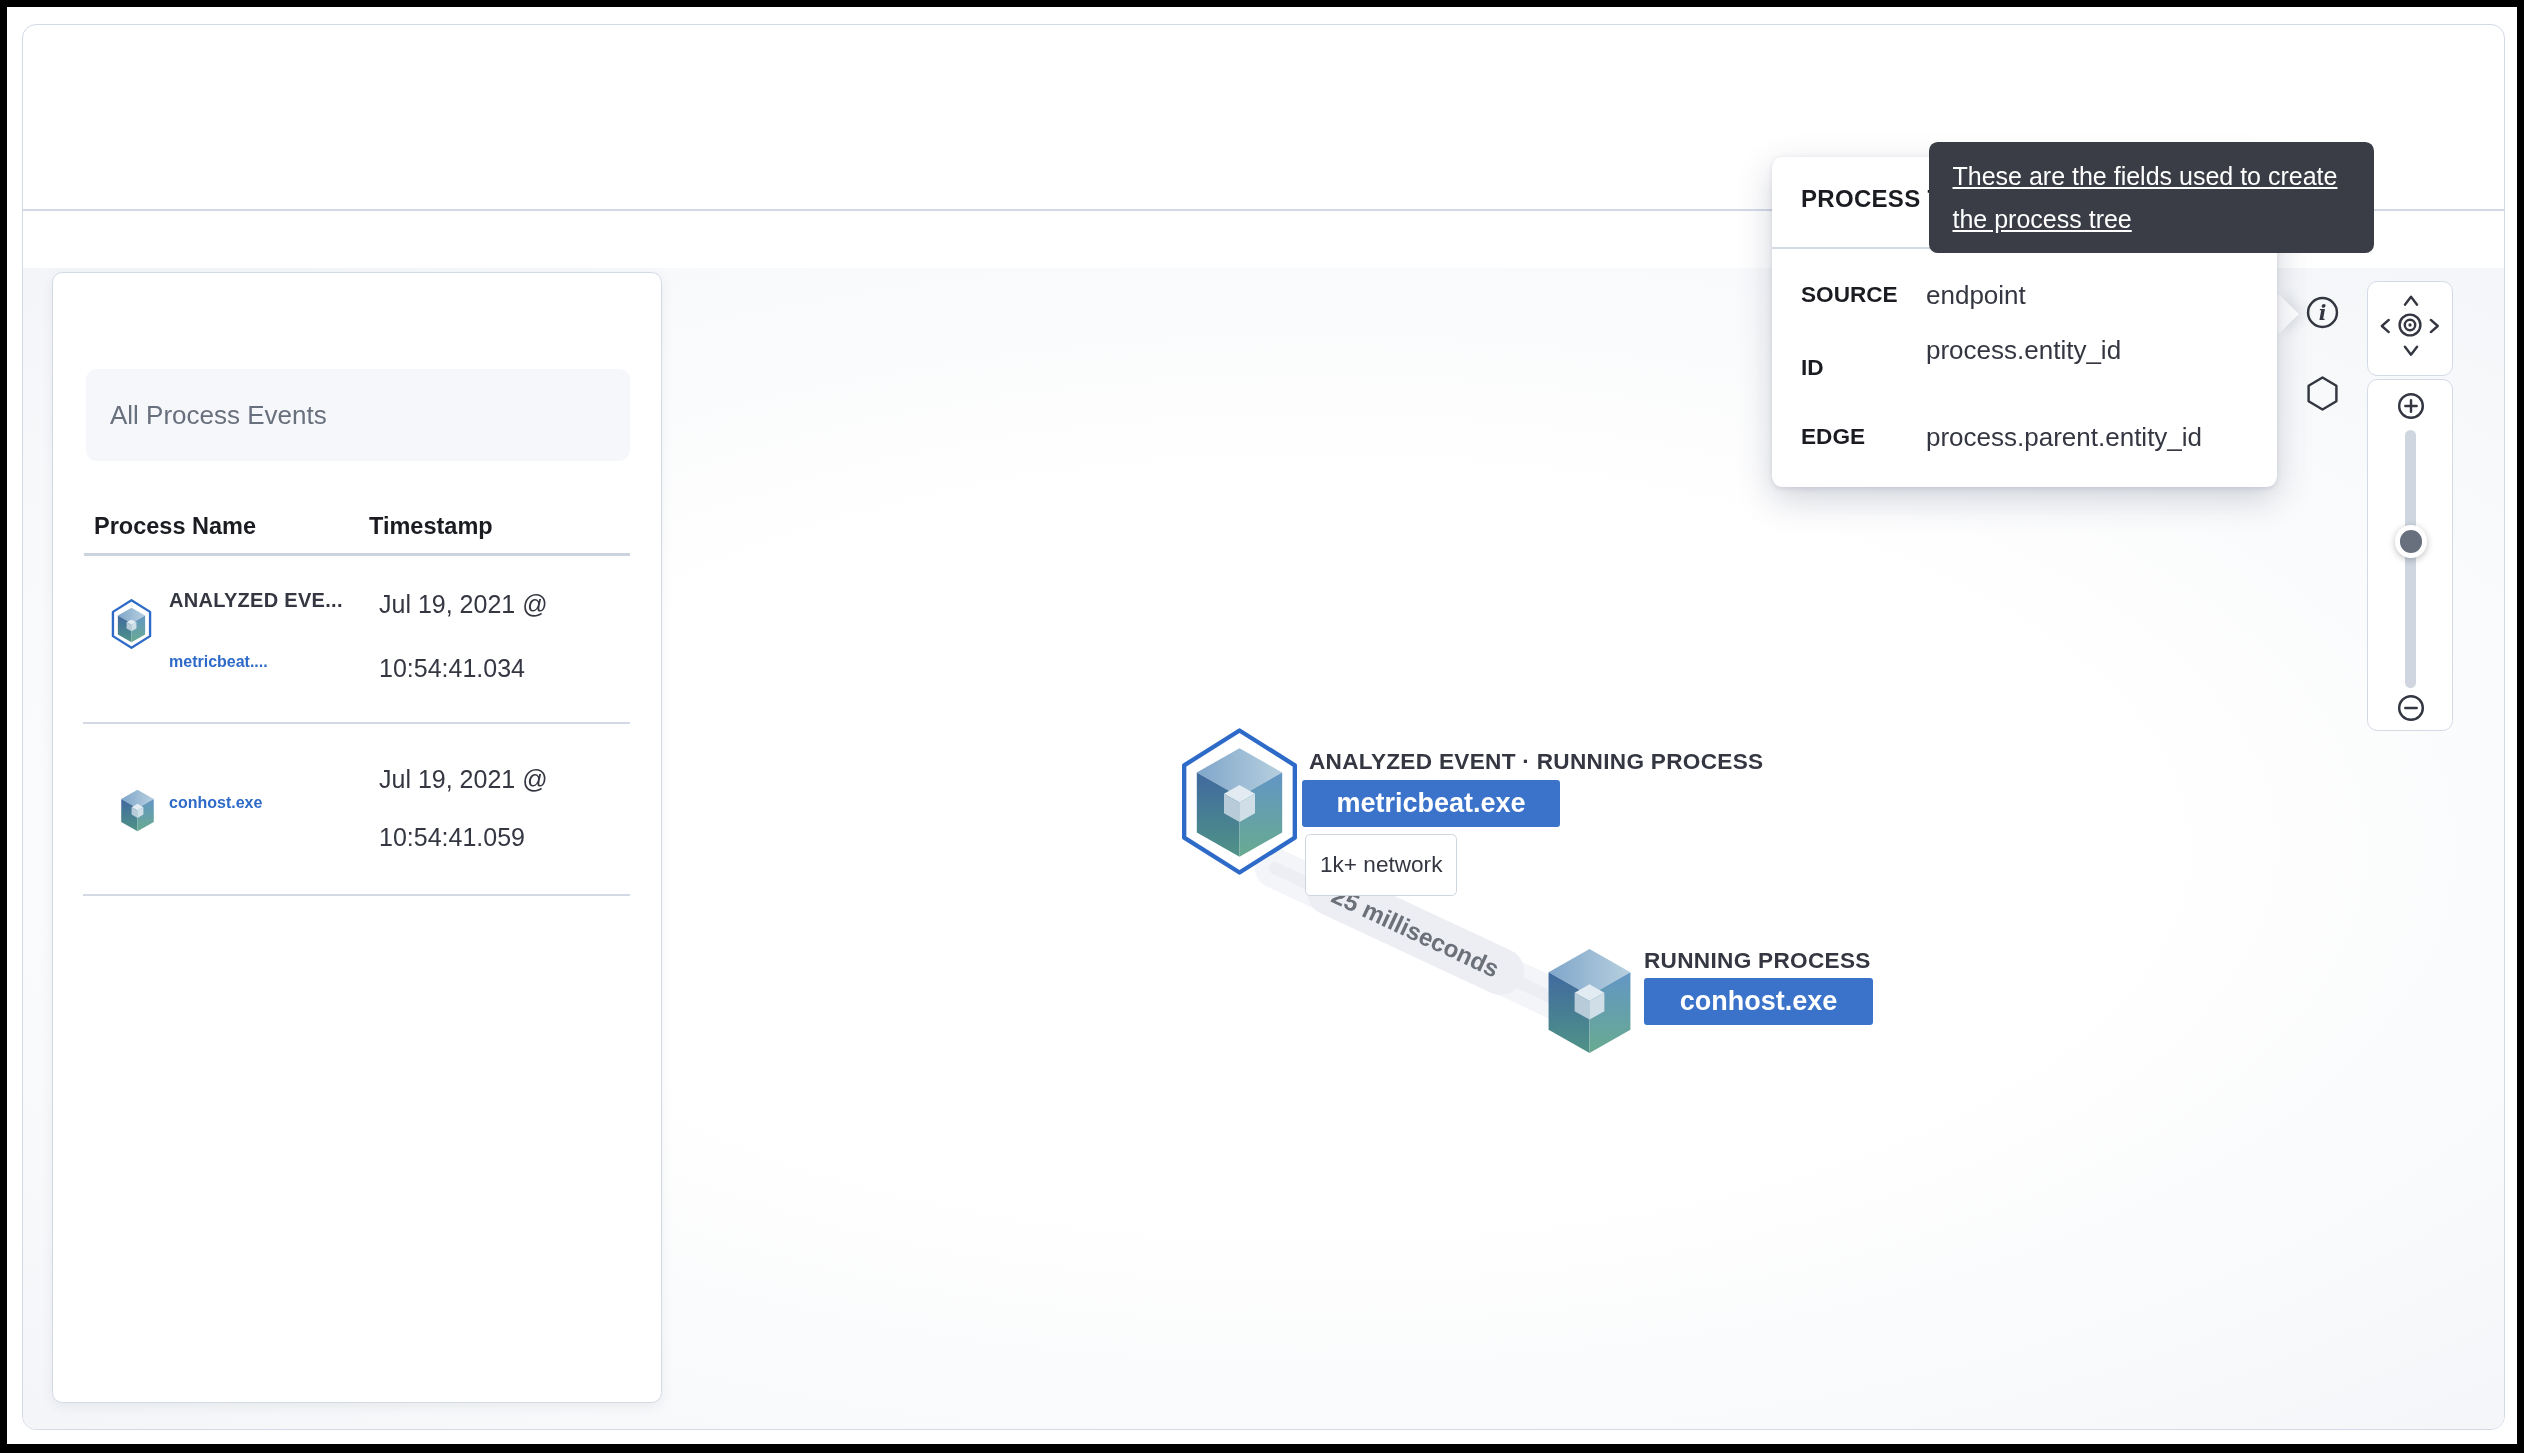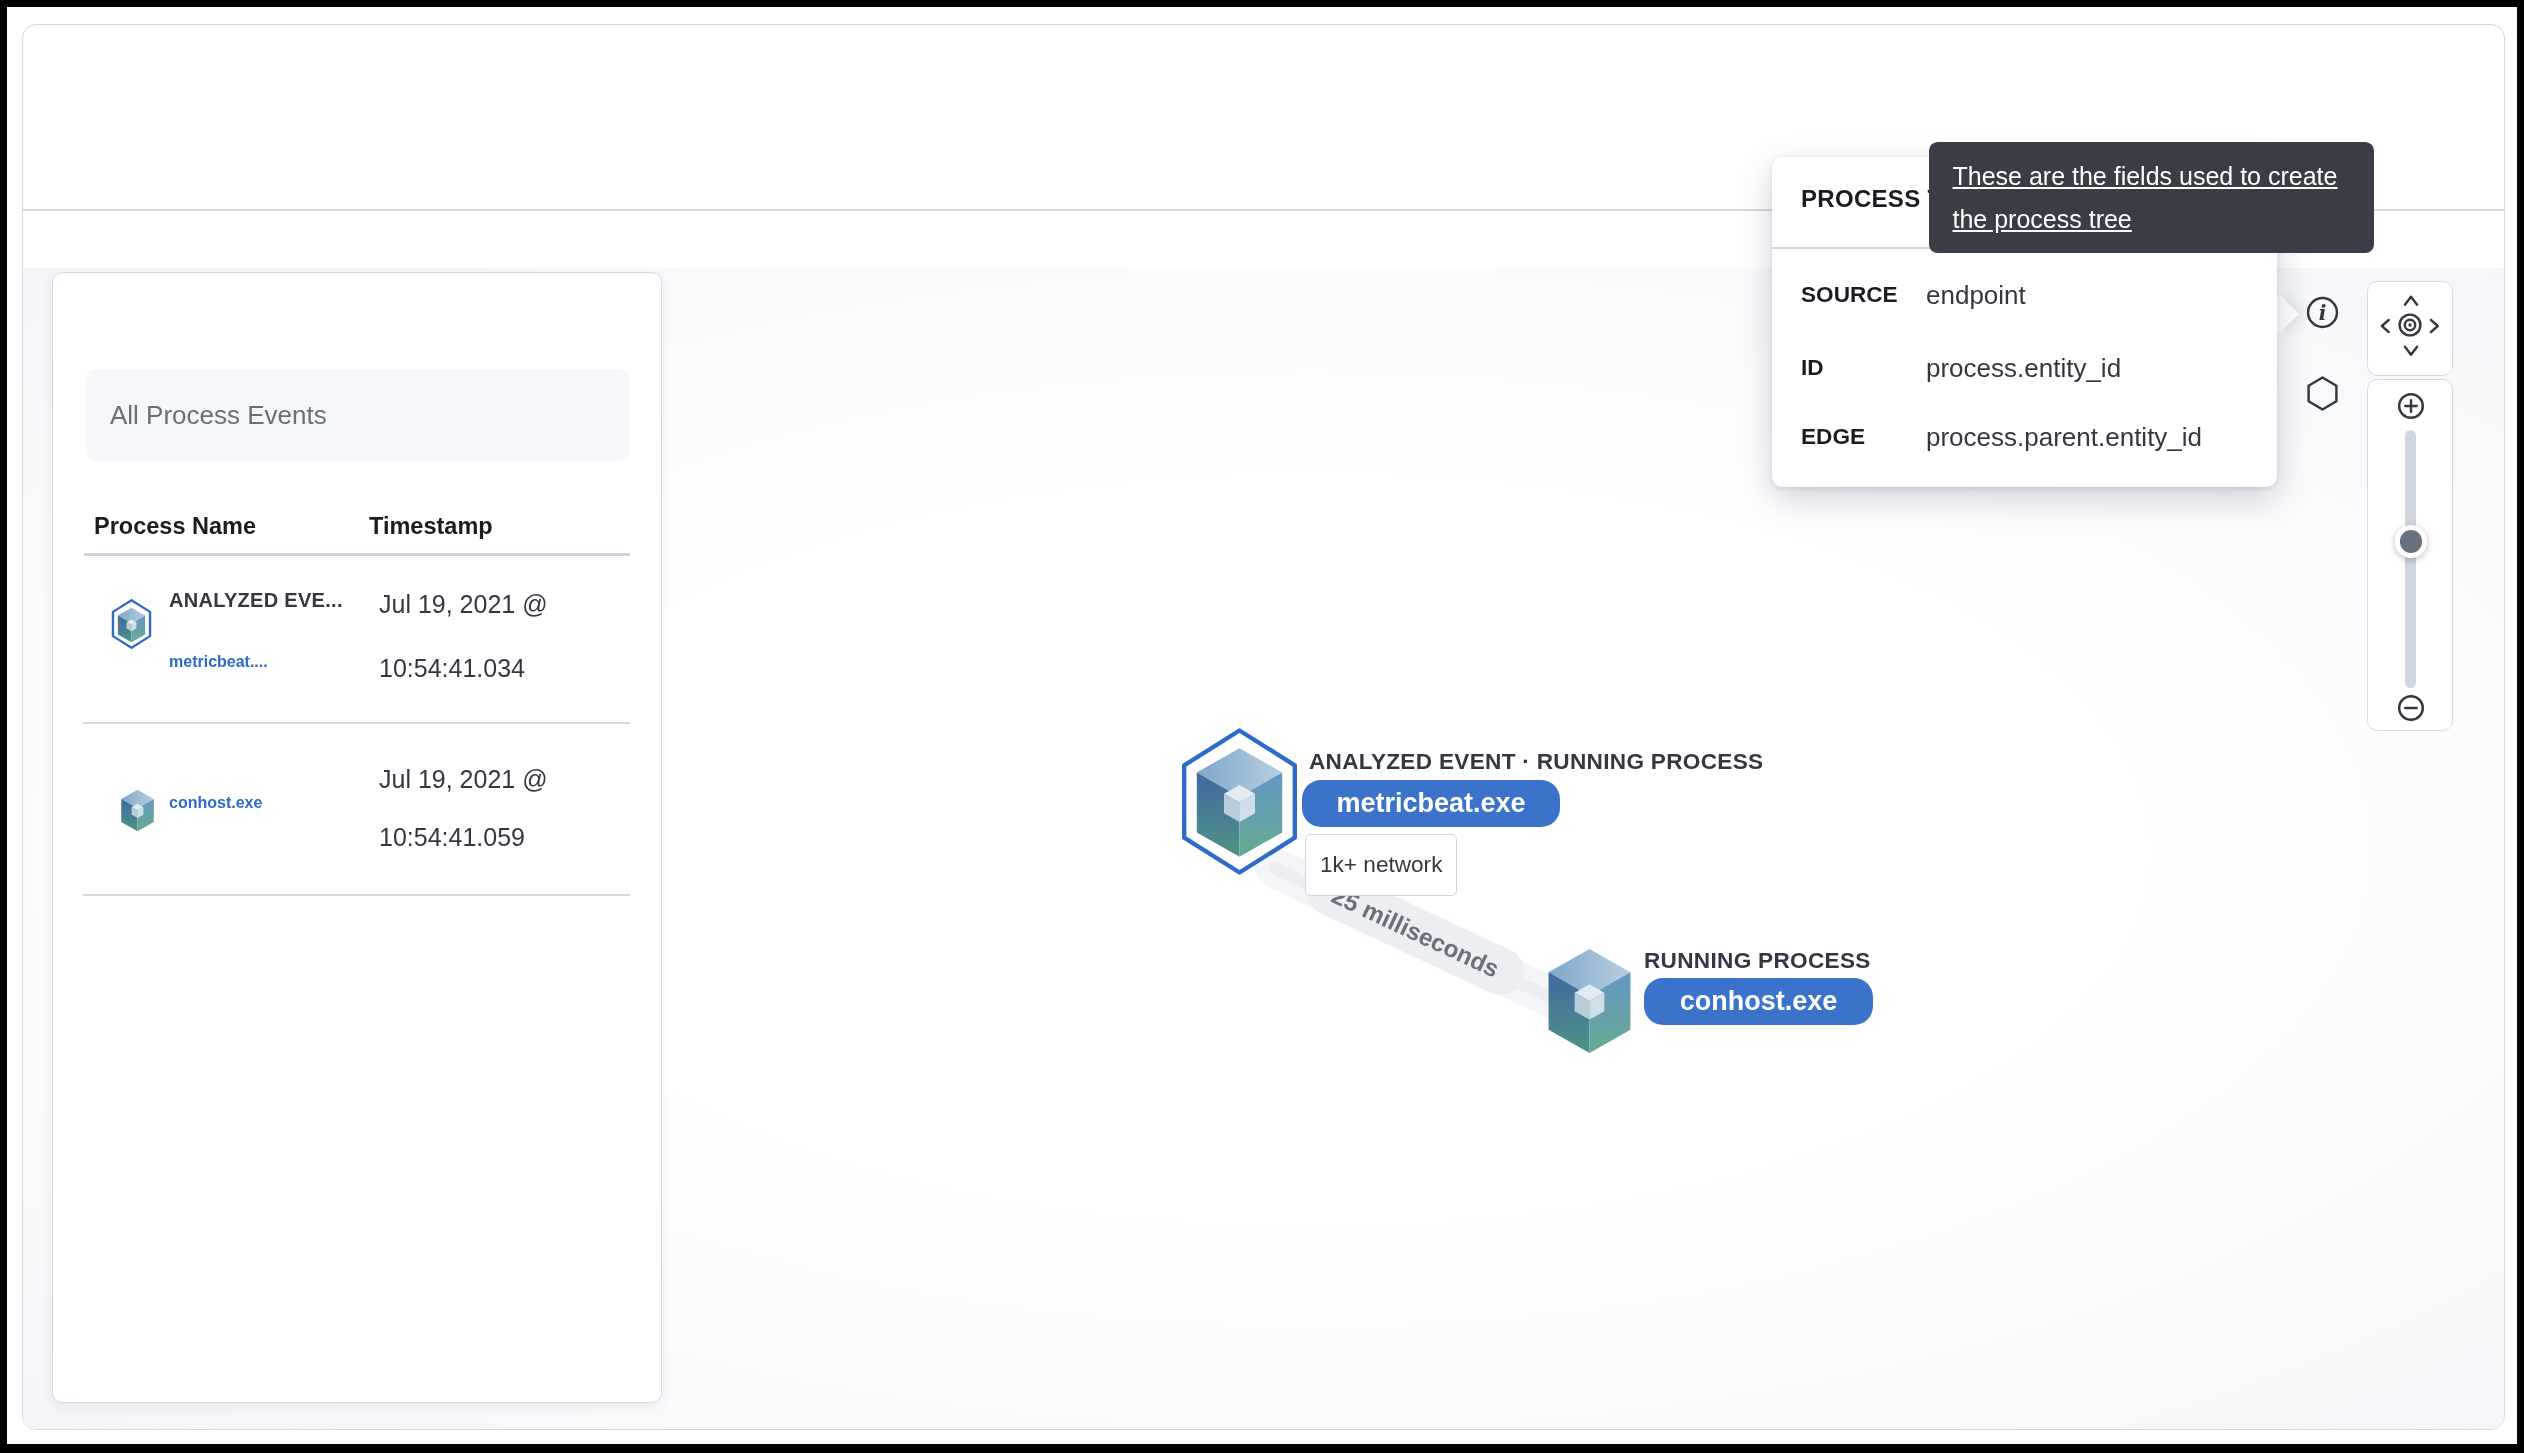--- a/index.html
+++ b/index.html
@@ -23,21 +23,21 @@
     border-radius:10.4px;display:flex;align-items:center;padding-left:24px;box-sizing:border-box;
     font-size:26px;color:var(--subdued);cursor:pointer;}
   .col-h{position:absolute;top:240px;font-size:23.5px;font-weight:700;color:#1a1c21;}
   .th-line{position:absolute;left:31px;top:280px;width:546px;height:2.6px;background:#cbd3df;}
   .rowdiv{position:absolute;left:30px;width:547px;height:1.7px;background:var(--border);}
   .ts{position:absolute;left:326px;font-size:25px;color:var(--text);line-height:30px;}
   .evt-badge{position:absolute;left:116px;font-size:20px;font-weight:700;letter-spacing:0.3px;color:var(--text);}
   .plink{position:absolute;font-size:16px;font-weight:700;color:var(--primary);cursor:pointer;}
   
   .node-label{position:absolute;font-size:22.6px;font-weight:700;letter-spacing:0.3px;color:var(--text);white-space:nowrap;z-index:2;}
-  .node-btn{position:absolute;background:var(--btn);border-radius:19px;color:#fff;font-size:27px;font-weight:700;
+  .node-btn{position:absolute;background:var(--btn);border-radius:3px;color:#fff;font-size:27px;font-weight:700;
     display:flex;align-items:center;justify-content:center;cursor:pointer;z-index:2;white-space:nowrap;}
   .node-pill{position:absolute;background:#fff;border:1.7px solid #cfd5df;border-radius:5.2px;height:38px;
     display:flex;align-items:center;padding:11px 14px;font-size:22.6px;color:var(--text);cursor:pointer;z-index:2;white-space:nowrap;}
   .cubewrap{position:absolute;z-index:2;}
   
   .popover{position:absolute;left:1749px;top:132px;width:505px;height:330px;background:#fff;border-radius:10.4px;
     box-shadow:0 12px 35px rgba(50,60,90,.22), 0 1.7px 5.2px rgba(50,60,90,.12);z-index:6;}
   .pop-title{position:absolute;left:29px;top:28px;font-size:24px;font-weight:800;letter-spacing:0.3px;color:#1a1c21;}
   .help-chip{position:absolute;left:209px;top:27px;width:37px;height:37px;background:#d9e7f8;border-radius:5.2px;
     display:flex;align-items:center;justify-content:center;cursor:pointer;}
@@ -170,21 +170,21 @@
     <div class="help-chip">
       <svg width="30" height="30" viewBox="0 0 44 44">
         <circle cx="22" cy="22" r="14.5" class="stroke-dark" stroke-width="2.4"></circle>
         <text x="22" y="29" text-anchor="middle" font-size="19" font-weight="700" fill="#343741" font-family="Liberation Sans, sans-serif">?</text>
       </svg>
     </div>
     <div class="pop-div"></div>
     <div class="pop-row-label" style="top:125px">SOURCE</div>
     <div class="pop-row-value" style="top:123px">endpoint</div>
     <div class="pop-row-label" style="top:198px">ID</div>
-    <div class="pop-row-value" style="top:196px">process.entity_id</div>
+    <div class="pop-row-value" style="top:178px">process.entity_id</div>
     <div class="pop-row-label" style="top:267px">EDGE</div>
     <div class="pop-row-value" style="top:265px">process.parent.entity_id</div>
   </div>
 
   <div class="tt-caret"></div>
   <div class="tooltip">
     <div>These are the fields used to create</div>
     <div>the process tree</div>
   </div>
 

